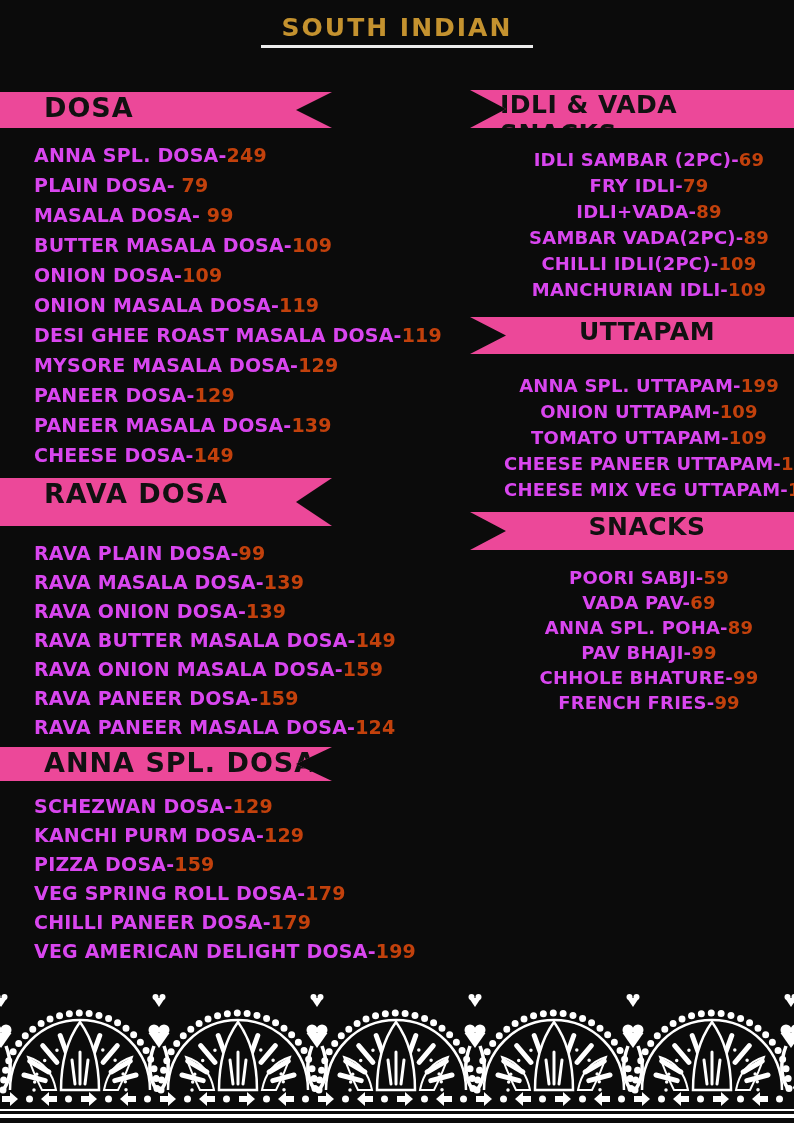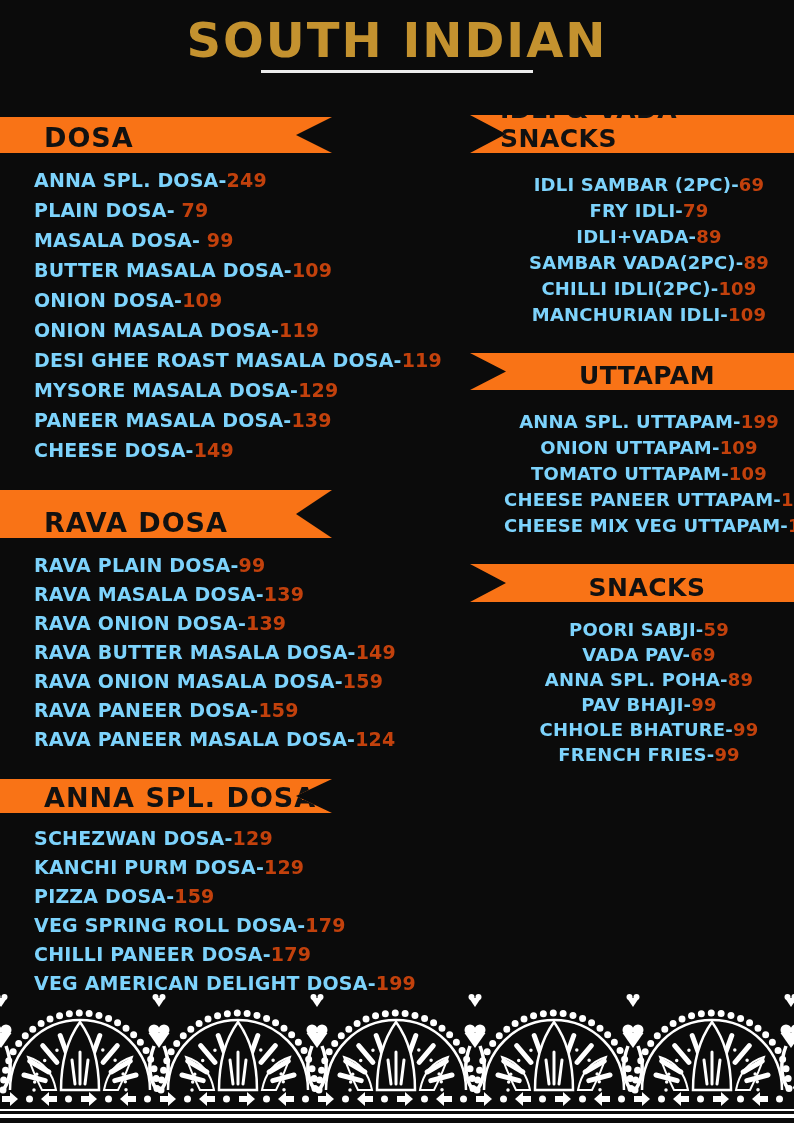--- a/index.html
+++ b/index.html
@@ -4,50 +4,49 @@
 <style>
   html,body{margin:0;padding:0;}
   body{
     width:794px;height:1123px;position:relative;overflow:hidden;
     background:#0b0b0b;
     font-family:"DejaVu Sans",sans-serif;
   }
   
   .title-wrap{position:absolute;top:14px;left:0;width:794px;text-align:center;}
   .page-title{
-    display:inline-block;font-size:48px;font-weight:bold;letter-spacing:2px;
+    display:inline-block;font-size:25px;font-weight:bold;letter-spacing:2px;
     color:#c4922f;line-height:1.1;
   }
   .title-underline{width:272px;height:3px;background:#ececec;margin:3px auto 0;}
   
   .col{position:absolute;}
   .col-left{left:0;top:92px;width:462px;}
   .col-right{left:470px;top:90px;width:324px;}
   
   .banner{
-    background:#f97316;color:#111;display:flex;align-items:flex-end;
+    background:#ec4899;color:#111;display:flex;align-items:flex-start;
     font-weight:bold;
-    margin-top:25px;
   }
   .banner-left{
     width:332px;height:36px;padding-left:44px;box-sizing:border-box;
     clip-path:polygon(0 0,100% 0,calc(100% - 36px) 50%,100% 100%,0 100%);
     font-size:27px;letter-spacing:1px;
   }
   .banner-right{
     width:324px;height:38px;justify-content:center;padding-left:30px;box-sizing:border-box;
     clip-path:polygon(0 0,100% 0,100% 100%,0 100%,36px 50%);
     font-size:25px;letter-spacing:0.5px;
   }
   
   .items{margin-left:34px;}
   .menu-item{white-space:nowrap;font-weight:bold;}
   .col-left .menu-item{font-size:19px;line-height:30px;letter-spacing:0.2px;}
   .col-right .menu-item{font-size:18px;line-height:26px;letter-spacing:0.2px;text-align:center;}
-  .item-name{color:#7dd3fc;}
+  .item-name{color:#d946ef;}
   .item-price{color:#c2410c;}
   
   .s0 .items{margin-top:12px;}
   .s1{margin-top:8px;}  .s1 .banner-left{height:48px;} .s1 .items{margin-top:13px;line-height:29px;}
   .s1 .menu-item{line-height:29px;}
   .s2{margin-top:5px;}  .s2 .banner-left{height:34px;} .s2 .items{margin-top:11px;}
   .s2 .menu-item{line-height:29px;}
   .s3 .items{margin-top:19px;}
   .s4{margin-top:14px;} .s4 .banner-right{height:37px;} .s4 .items{margin-top:19px;}
   .s5{margin-top:9px;}  .s5 .banner-right{height:38px;} .s5 .items{margin-top:15px;}
@@ -70,20 +69,21 @@
     </div>
     <div class="items">
         <div class="menu-item"><span class="item-name">ANNA SPL. DOSA-</span><span class="item-price">249</span></div>
         <div class="menu-item"><span class="item-name">PLAIN DOSA- </span><span class="item-price">79</span></div>
         <div class="menu-item"><span class="item-name">MASALA DOSA- </span><span class="item-price">99</span></div>
         <div class="menu-item"><span class="item-name">BUTTER MASALA DOSA-</span><span class="item-price">109</span></div>
         <div class="menu-item"><span class="item-name">ONION DOSA-</span><span class="item-price">109</span></div>
         <div class="menu-item"><span class="item-name">ONION MASALA DOSA-</span><span class="item-price">119</span></div>
         <div class="menu-item"><span class="item-name">DESI GHEE ROAST MASALA DOSA-</span><span class="item-price">119</span></div>
         <div class="menu-item"><span class="item-name">MYSORE MASALA DOSA-</span><span class="item-price">129</span></div>
+        <div class="menu-item"><span class="item-name">PANEER DOSA-</span><span class="item-price">129</span></div>
         <div class="menu-item"><span class="item-name">PANEER MASALA DOSA-</span><span class="item-price">139</span></div>
         <div class="menu-item"><span class="item-name">CHEESE DOSA-</span><span class="item-price">149</span></div>
       </div>
   </section>
   <section class="s1">
     <div class="banner banner-left">
       <span>RAVA DOSA</span>
     </div>
     <div class="items">
         <div class="menu-item"><span class="item-name">RAVA PLAIN DOSA-</span><span class="item-price">99</span></div>

